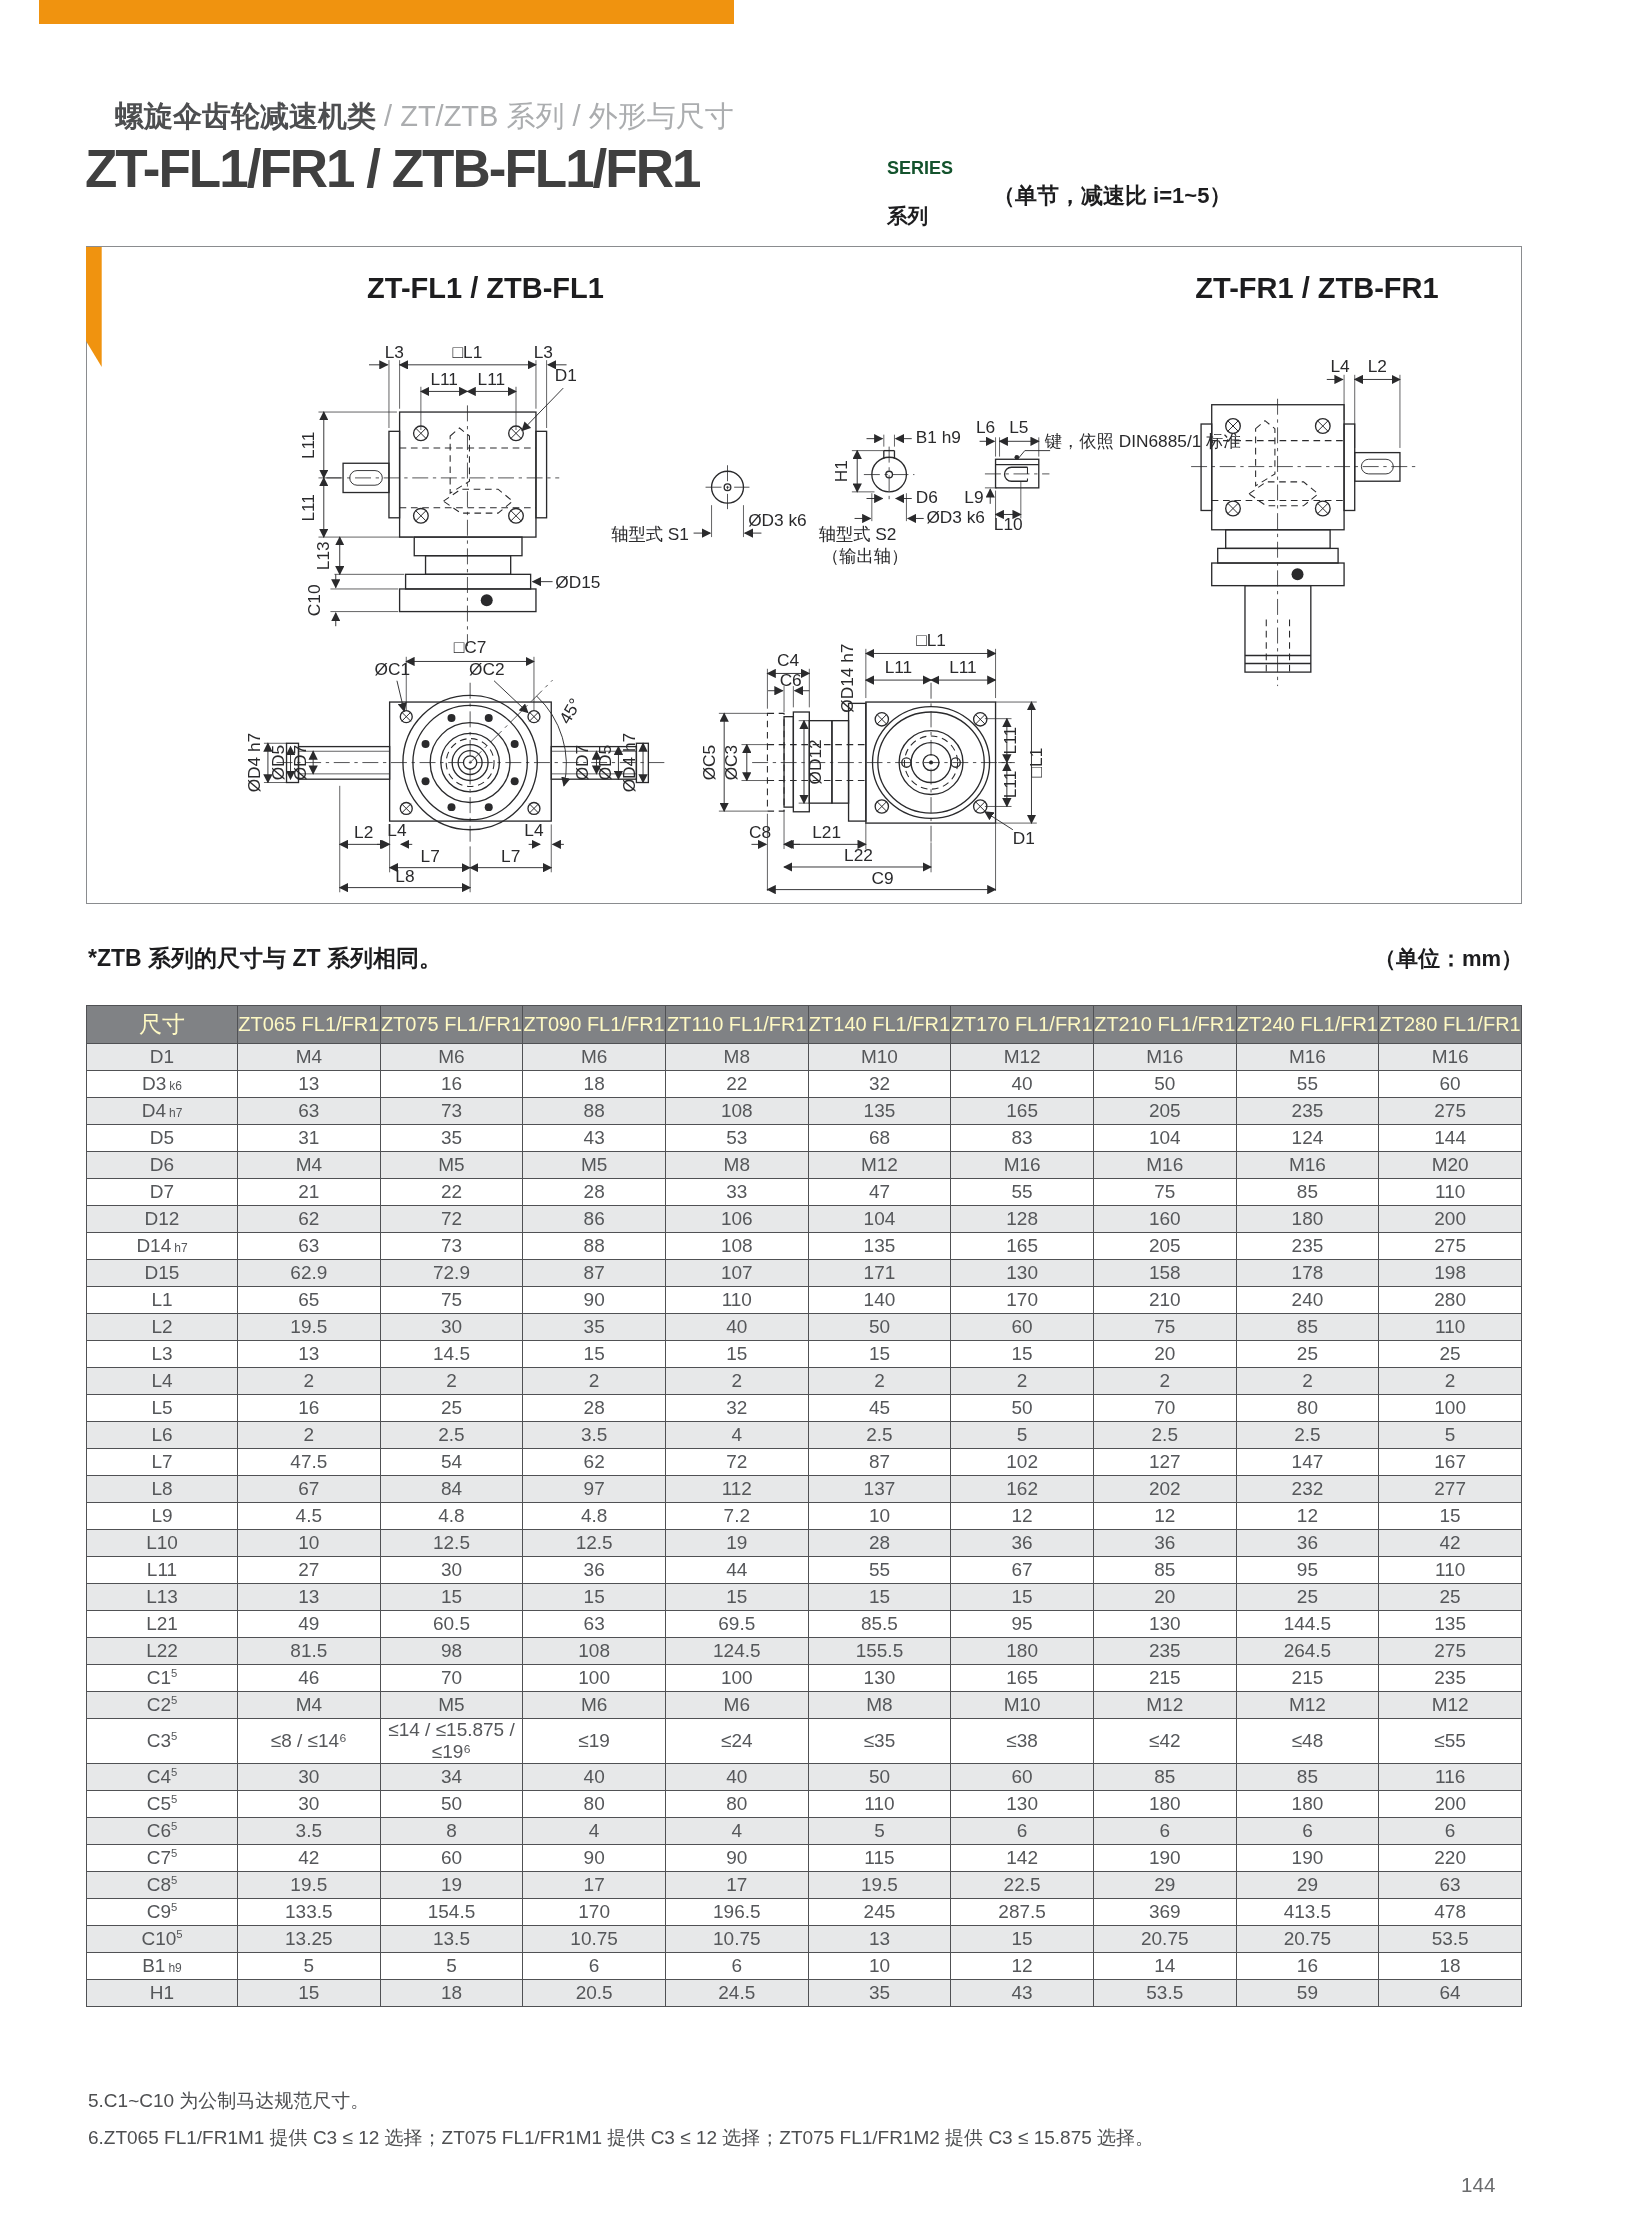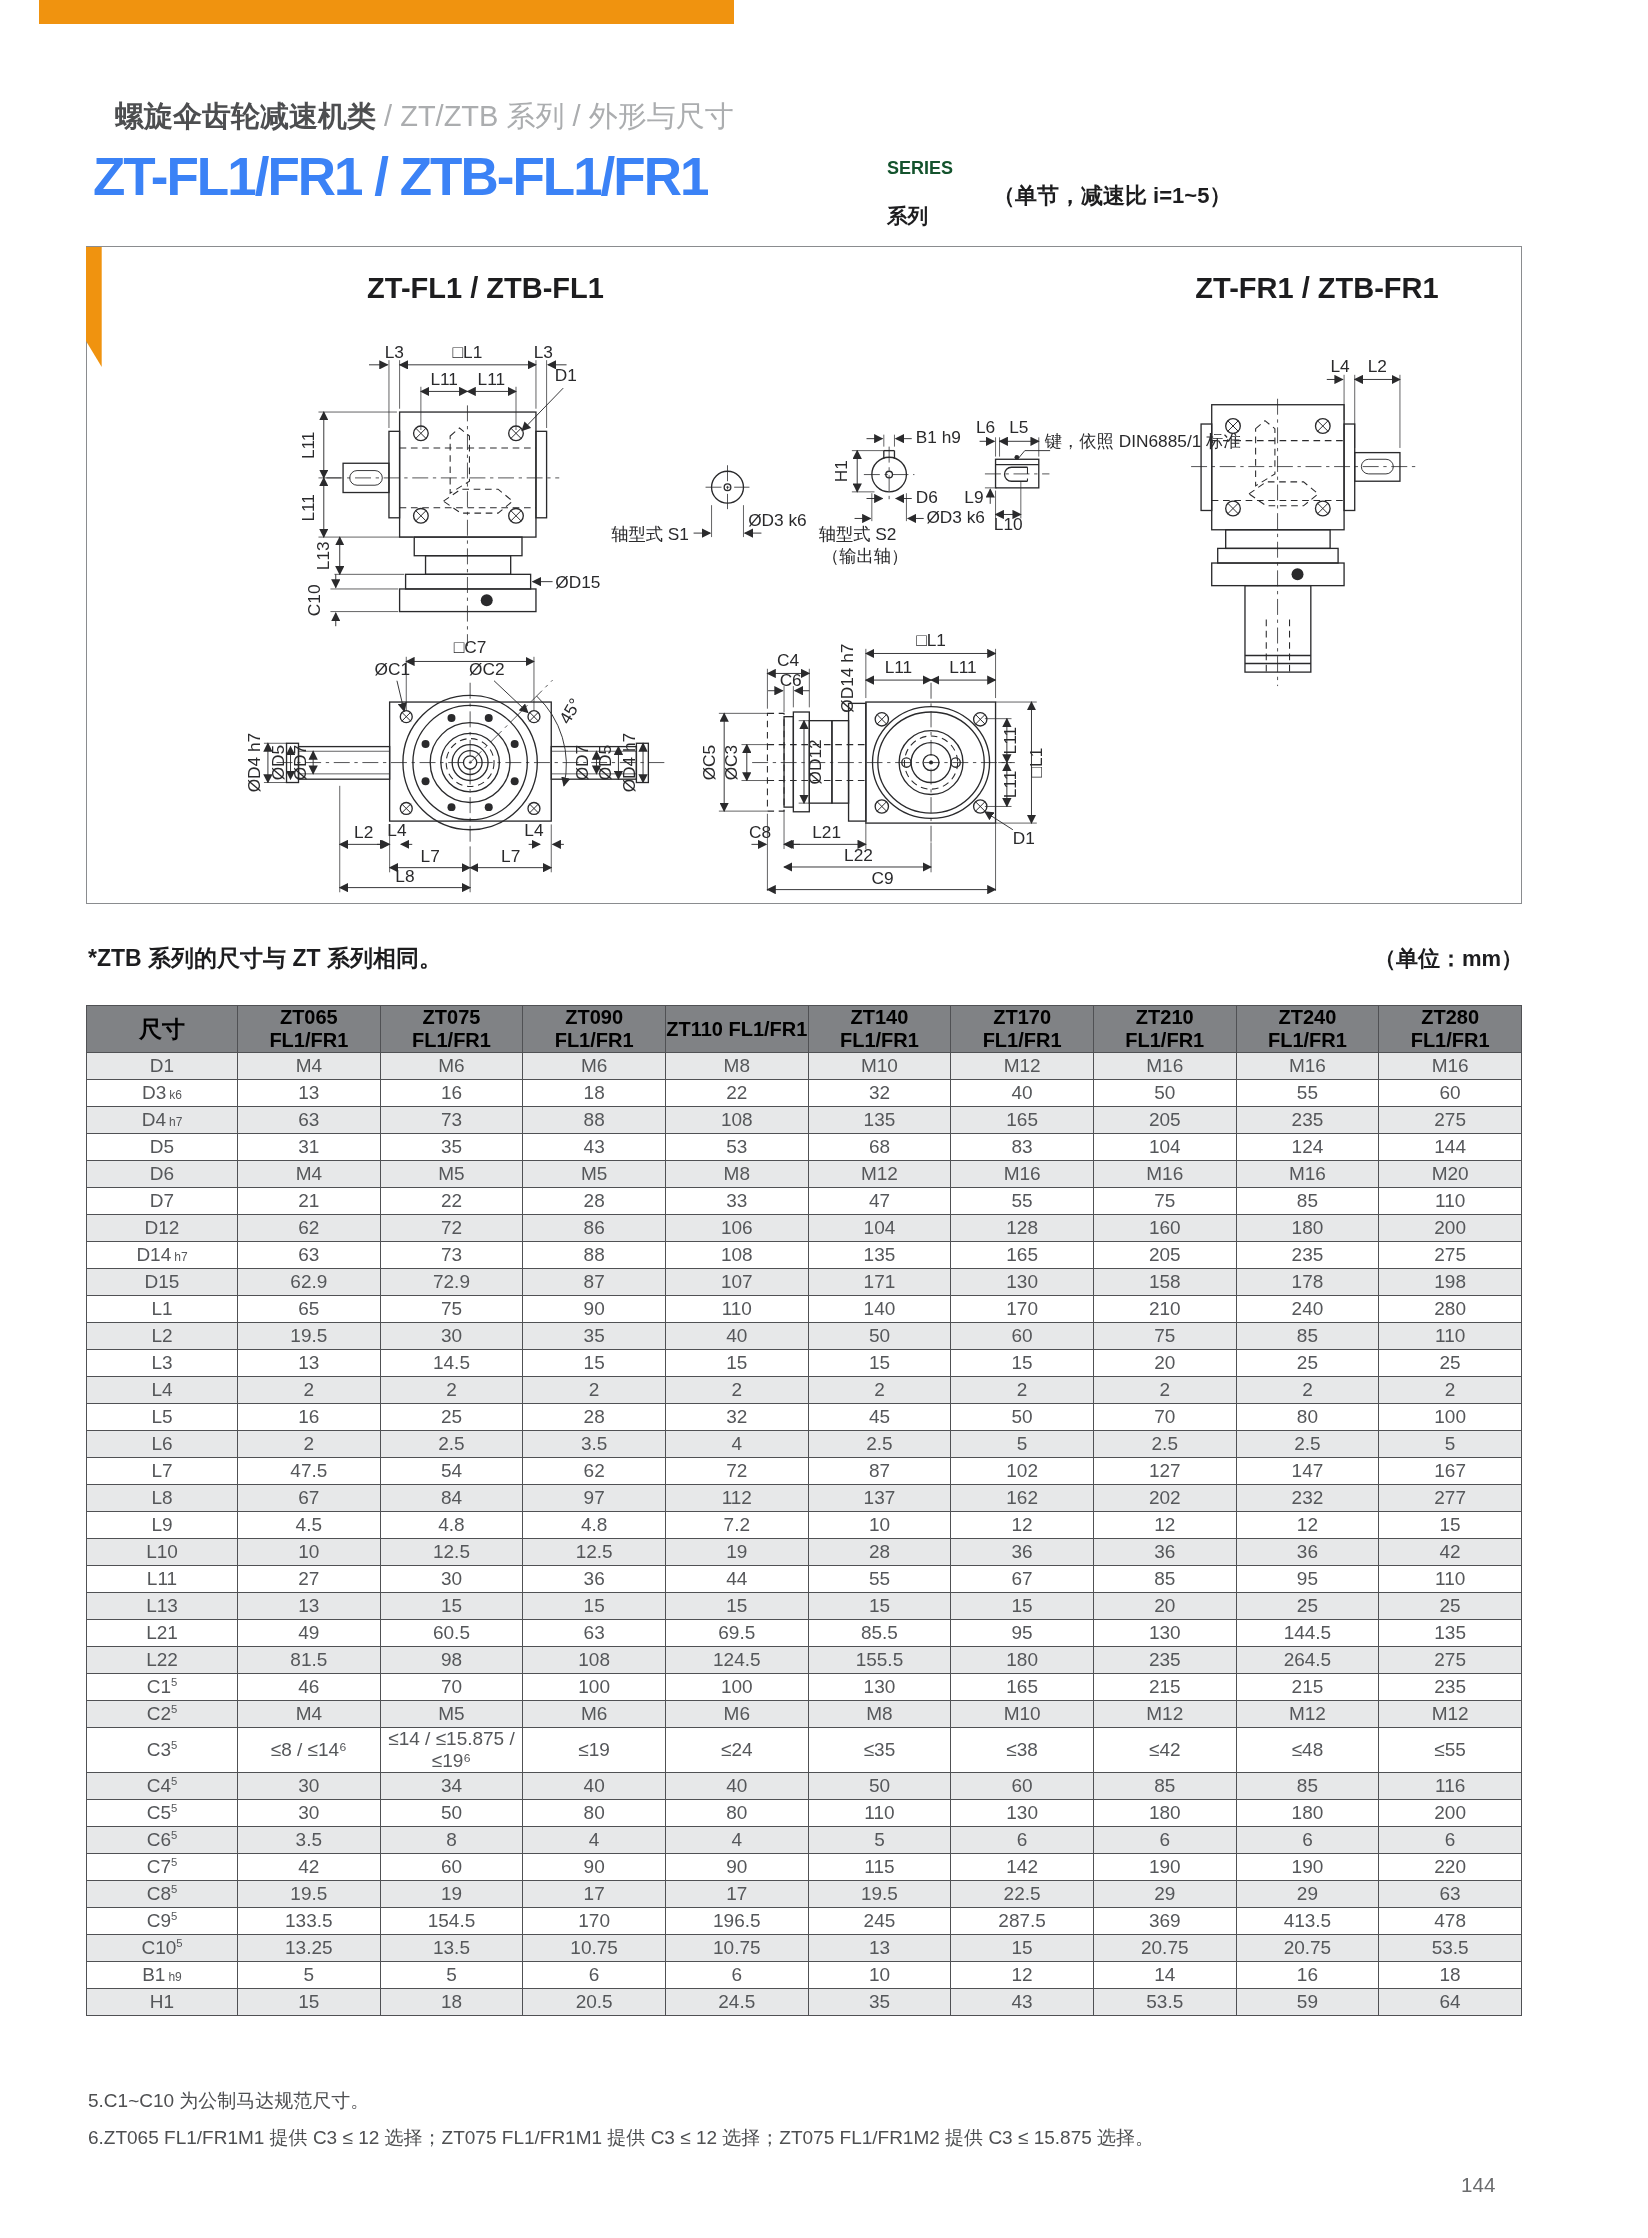--- a/index.html
+++ b/index.html
@@ -2,40 +2,40 @@
 <html style="font-size:10.6px"><head>
 <meta charset="utf-8">
 <style>
   html,body{margin:0;padding:0;background:#fff;}
   .page{position:relative;width:1649px;height:2239px;background:#fff;
         font-family:"Liberation Sans",sans-serif;overflow:hidden;}
   .topbar{position:absolute;left:39px;top:0;width:695px;height:24px;background:#F0930F;}
   .crumb{position:absolute;left:88px;top:97px;font-size:29px;white-space:nowrap;padding-left:27px;}
   .crumb-strong{font-weight:bold;color:#4D4E50;}
   .crumb-light{color:#ABADAF;}
-  h1{position:absolute;left:85px;top:140px;margin:8px;font-size:53px;line-height:1.1;
-     letter-spacing:-2px;color:#3b82f6;white-space:nowrap;}
+  h1{position:absolute;left:85px;top:140px;margin:0;font-size:53px;line-height:1.1;
+     letter-spacing:-2px;color:#404040;white-space:nowrap;}
   .series-en{position:absolute;left:887px;top:158px;font-size:18px;font-weight:bold;color:#14532d;}
   .series-cn{position:absolute;left:887px;top:178px;font-size:20.6px;font-weight:bold;color:#1D1D1F;margin-top:24px;}
   .subtitle{position:absolute;left:993px;top:181px;font-size:22px;font-weight:bold;color:#1D1D1F;}
   .panel{position:absolute;left:86px;top:246px;width:1436px;height:658px;
          border:1.3px solid #8A8C8F;box-sizing:border-box;background:#fff;}
   .accent{position:absolute;left:-1.3px;top:0;width:16px;height:120px;background:#F0930F;
           clip-path:polygon(0 0,100% 0,100% 100%,0 78%);}
   .panel-title{position:absolute;top:25px;font-size:29px;font-weight:bold;color:#1D1D1F;
                text-align:center;white-space:nowrap;}
   .pt-left{left:166px;width:465px;text-align:center;}
   .pt-right{left:1044px;width:372px;}
   svg.draw{position:absolute;left:0;top:0;}
   .ztb-note{position:absolute;left:88px;top:943px;font-size:23px;font-weight:bold;color:#1D1D1F;}
   .unit-note{position:absolute;right:126px;top:944px;font-size:22px;font-weight:bold;color:#1D1D1F;}
   table.dims{position:absolute;left:86px;top:1005px;width:1436px;border-collapse:collapse;
              table-layout:fixed;}
   table.dims th,table.dims td{border:1.3px solid #505154;text-align:center;padding:0;}
-  table.dims thead th{background:#808285;color:#000000;height:37px;font-size:20px;font-weight:bold;margin-left:16px;}
+  table.dims thead th{background:#808285;color:#fef9c3;height:37px;font-size:20px;font-weight:normal;margin-left:16px;}
   table.dims thead th:first-child{font-size:23px;width:150px;}
   table.dims tbody td{height:26px;font-size:19px;color:#55575A;background:#fff;}
   table.dims tbody tr:nth-child(odd) td{background:#E7E8E9;}
   td.dim-cell small{font-size:12px;margin-left:3px;}
   td.dim-cell sup{font-size:11.3px;}
   .fn{position:absolute;left:88px;font-size:19px;color:#4E4F51;white-space:nowrap;}
   .fn5{top:2088px;}
   .fn6{top:2125px;}
   .page-num{position:absolute;left:1461px;top:2173px;font-size:20.6px;color:#6B6C6E;}
   

